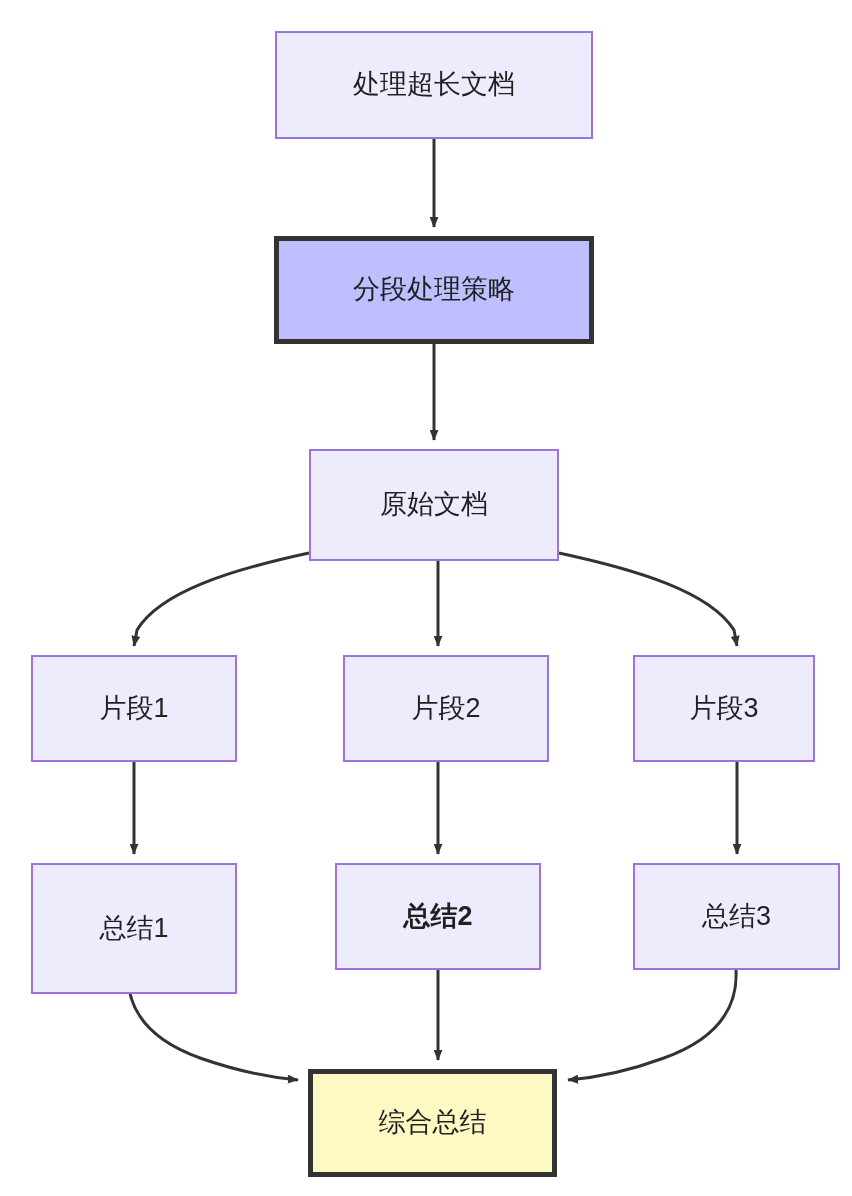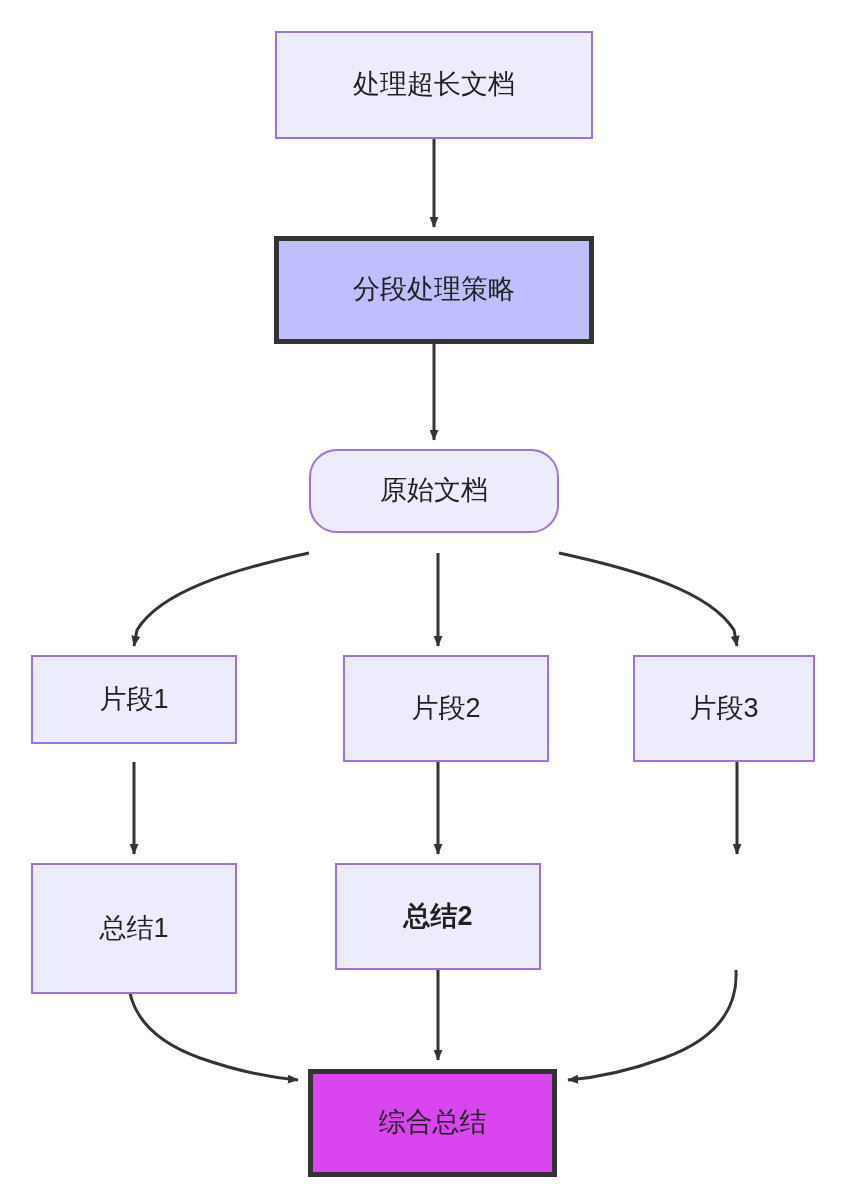--- a/index.html
+++ b/index.html
@@ -42,21 +42,21 @@
     color: #1f2020;
     font-size: 27px;
   }
   .node-strong {
     background: #bfbfff;
     border: 5px solid #333333;
     color: #1f2020;
     font-size: 27px;
   }
   .node-final {
-    background: #d946ef;
+    background: #fef9c3;
     border: 5px solid #333333;
     color: #1f2020;
     font-size: 27px;
   }
   .node-label {
     display: block;
     padding: 0 6px;
     white-space: nowrap;
   }
 </style>
@@ -96,42 +96,45 @@
   </svg>
 
   <div class="node node-default" style="left:275px; top:31px; width:318px; height:108px;">
     <span class="node-label">处理超长文档</span>
   </div>
 
   <div class="node node-strong" style="left:274px; top:236px; width:320px; height:108px;">
     <span class="node-label">分段处理策略</span>
   </div>
 
-  <div class="node node-default" style="left:309px; top:449px; width:250px; height:84px;border-radius:28px;">
+  <div class="node node-default" style="left:309px; top:449px; width:250px; height:112px;">
     <span class="node-label">原始文档</span>
   </div>
 
-  <div class="node node-default" style="left:31px; top:655px; width:206px; height:89px;">
+  <div class="node node-default" style="left:31px; top:655px; width:206px; height:107px;">
     <span class="node-label">片段1</span>
   </div>
 
   <div class="node node-default" style="left:343px; top:655px; width:206px; height:107px;">
     <span class="node-label">片段2</span>
   </div>
 
   <div class="node node-default" style="left:633px; top:655px; width:182px; height:107px;">
     <span class="node-label">片段3</span>
   </div>
 
   <div class="node node-default" style="left:31px; top:863px; width:206px; height:131px;">
     <span class="node-label">总结1</span>
   </div>
 
   <div class="node node-default" style="left:335px; top:863px; width:206px; height:107px;font-weight:bold;">
     <span class="node-label">总结2</span>
   </div>
 
+  <div class="node node-default" style="left:633px; top:863px; width:207px; height:107px;">
+    <span class="node-label">总结3</span>
+  </div>
 
   <div class="node node-final" style="left:308px; top:1069px; width:249px; height:108px;">
     <span class="node-label">综合总结</span>
   </div>
 
 </div>
 
 </body></html>

